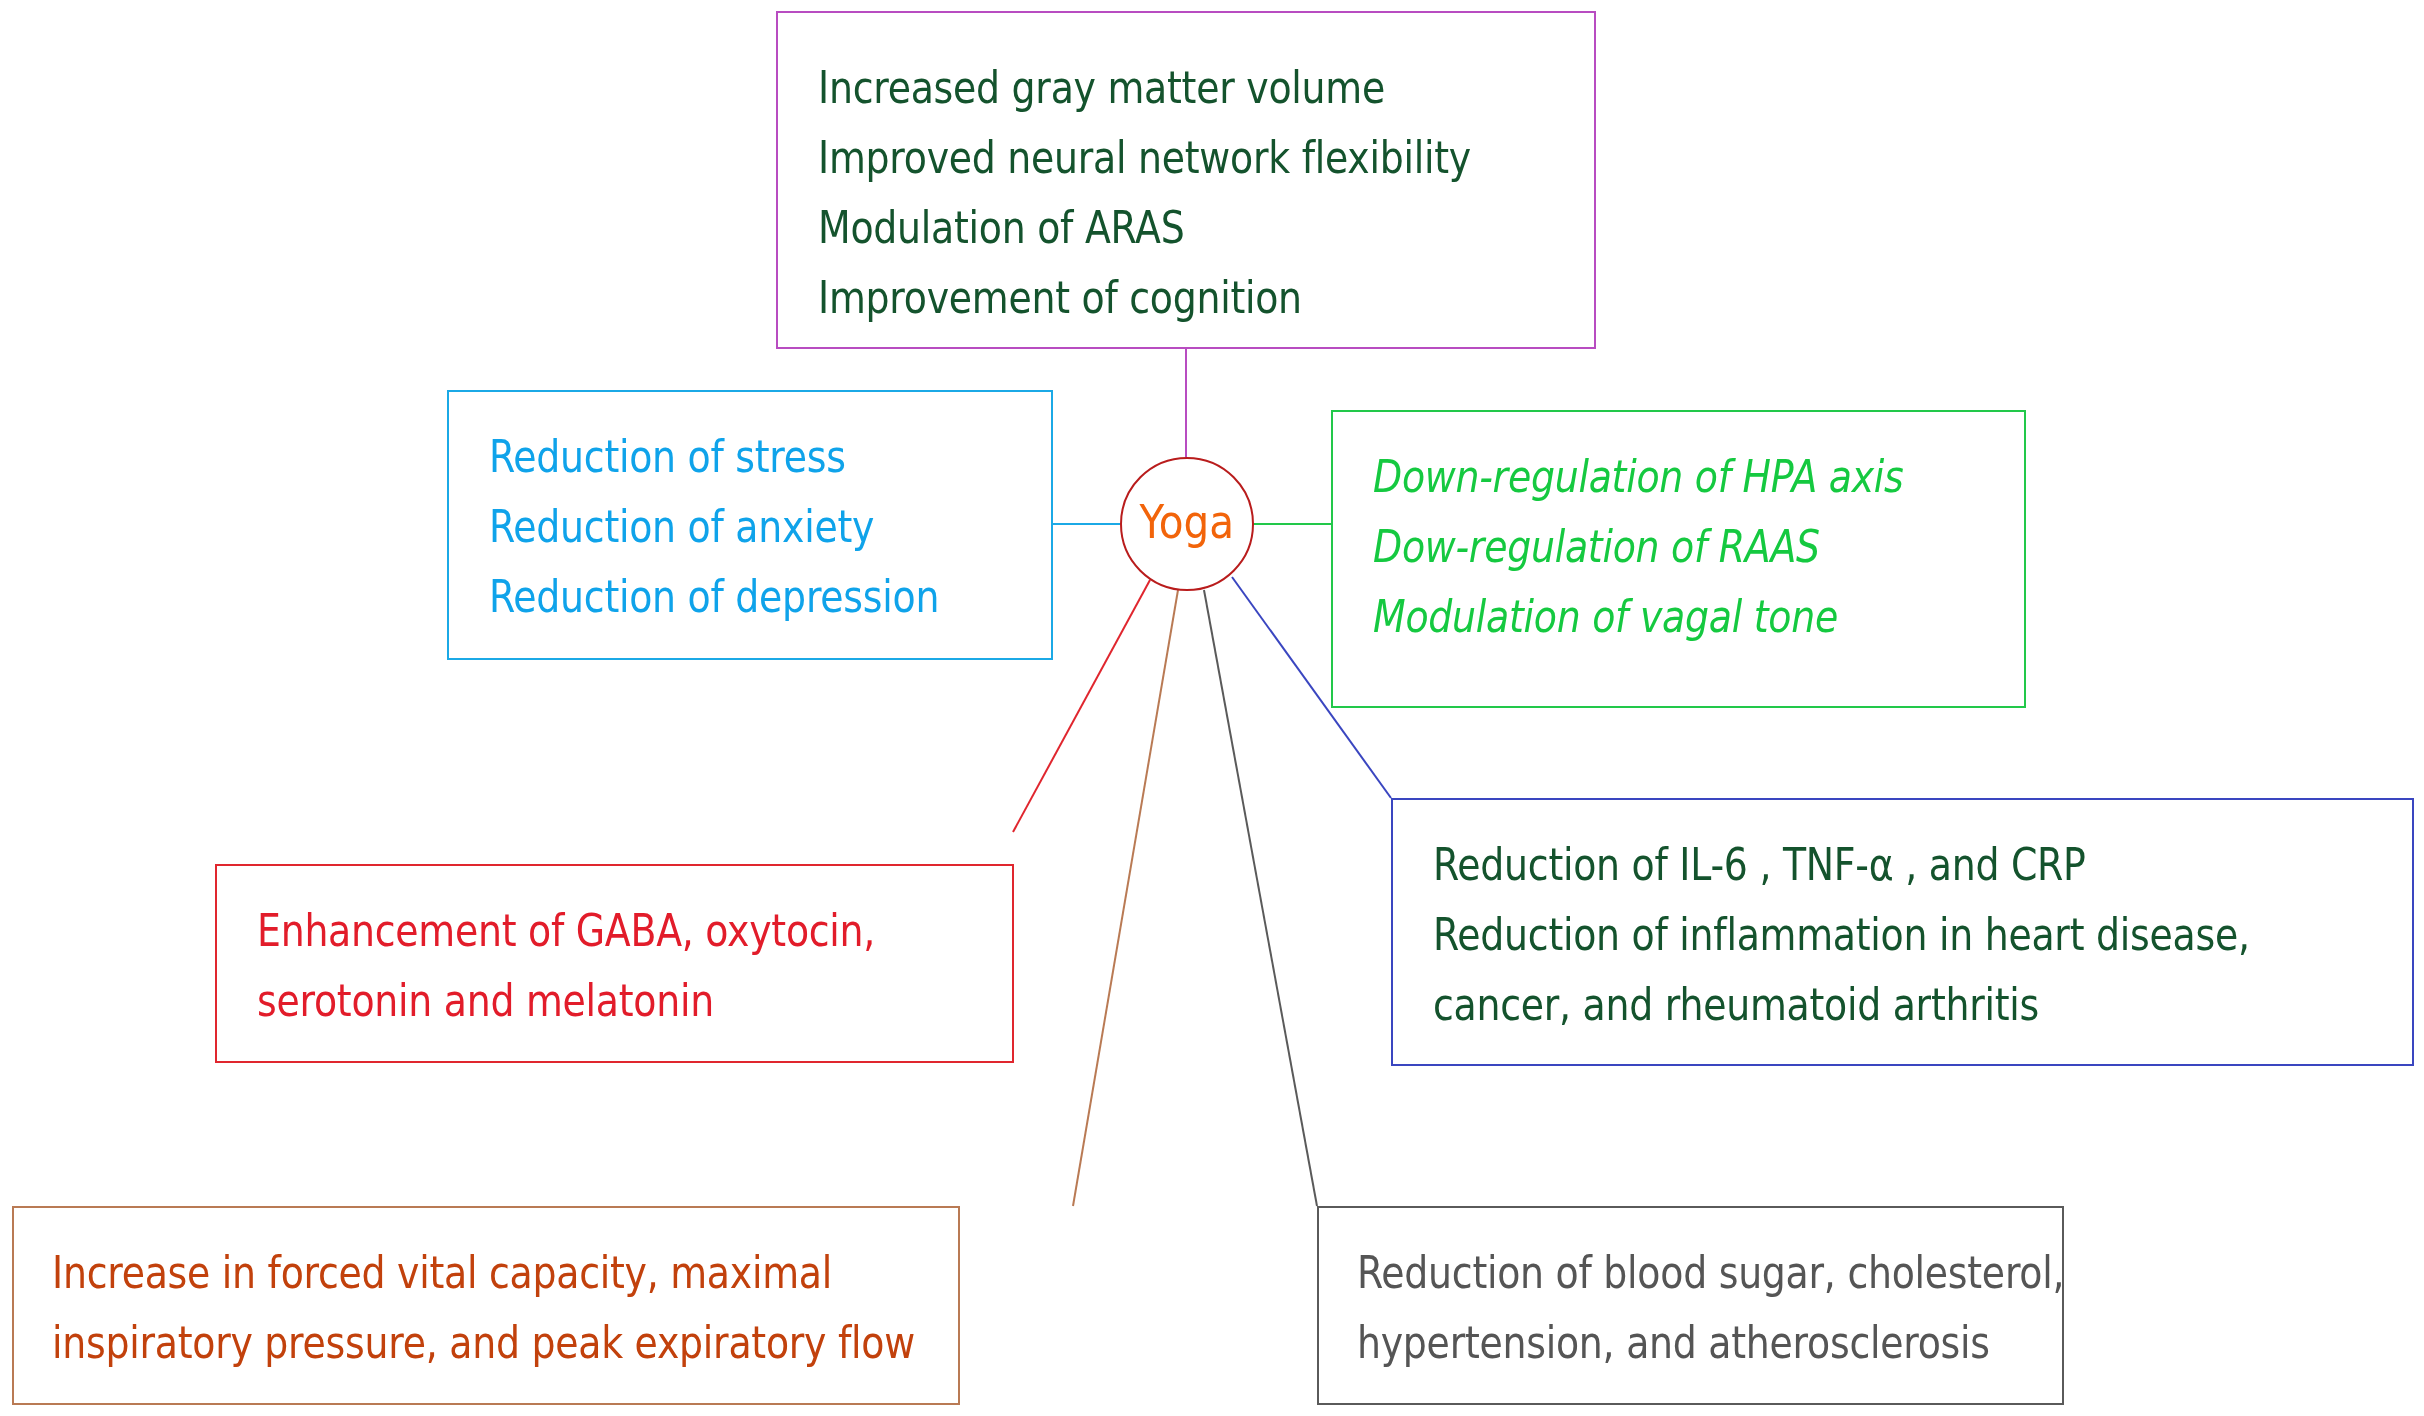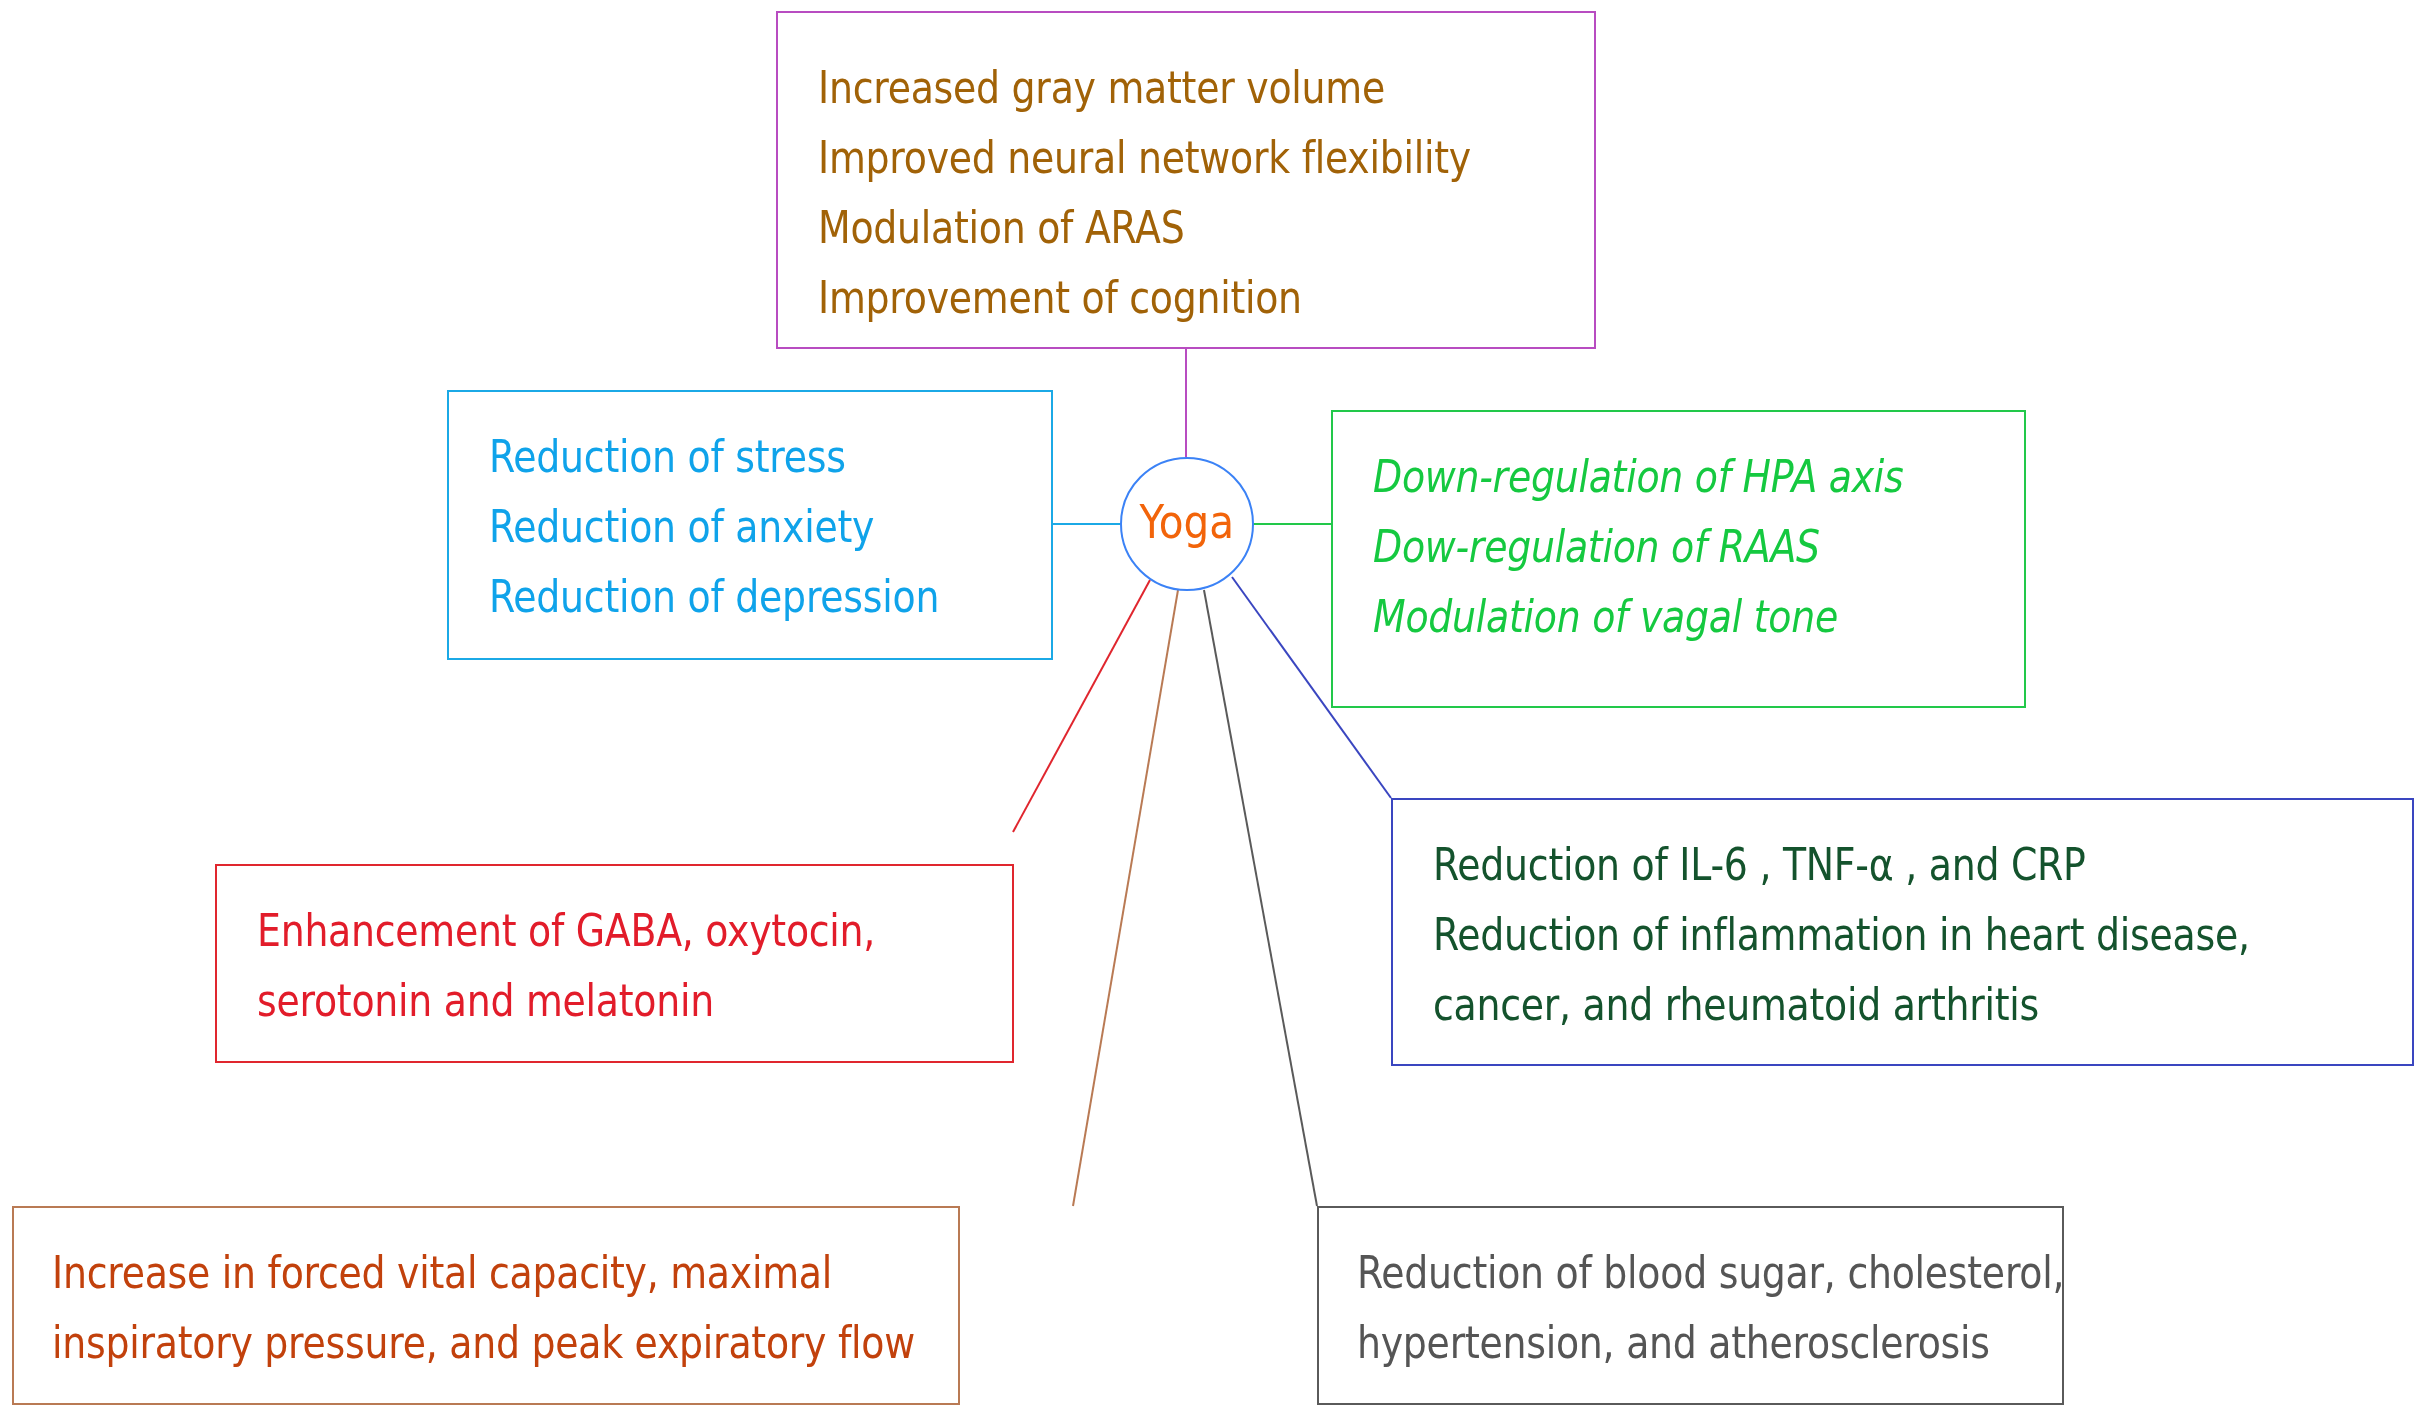--- a/index.html
+++ b/index.html
@@ -3,36 +3,36 @@
 <meta charset="utf-8">
 <style>
   html, body { margin: 0; padding: 0; background: #ffffff; }
   body { width: 2424px; height: 1416px; position: relative; overflow: hidden;
          font-family: "DejaVu Sans", "Liberation Sans", sans-serif; }
   #lines { position: absolute; left: 0; top: 0; width: 2424px; height: 1416px; }
   .box { position: absolute; box-sizing: border-box; border: 2px solid; background: #fff; }
   .box .txt { position: absolute; font-size: 44px; line-height: 70px; white-space: nowrap;
               transform: scaleX(0.86); transform-origin: left top; letter-spacing: -0.3px; }
   .box .txt div { display: block; }
-  #box-brain   { left: 776px;  top: 11px;   width: 820px;  height: 338px; border-color: #b84cc1; color: #a16207; }
+  #box-brain   { left: 776px;  top: 11px;   width: 820px;  height: 338px; border-color: #b84cc1; color: #14532d; }
   #box-brain .txt { left: 40px; top: 40px; }
   #box-mood    { left: 437px;  top: 390px;  width: 606px;  height: 270px; border-color: #1ba9e6; color: #0fa3ea; margin-left: 10px; }
   #box-mood .txt { left: 40px; top: 30px; }
   #box-stress  { left: 1331px; top: 410px;  width: 695px;  height: 298px; border-color: #22c84a; color: #15c940; font-style: italic; }
   #box-stress .txt { left: 40px; top: 30px; }
   #box-neuro   { left: 215px;  top: 832px;  width: 799px;  height: 199px; border-color: #e0262e; color: #e21c2a; margin-top: 32px; }
   #box-neuro .txt { left: 40px; top: 30px; }
   #box-inflam  { left: 1391px; top: 798px;  width: 1023px; height: 268px; border-color: #3a46c0; color: #14532d; }
   #box-inflam .txt { left: 40px; top: 30px; }
   #box-resp    { left: 12px;   top: 1206px; width: 948px; height: 199px; border-color: #b97a54; color: #c2410c; }
   #box-resp .txt { left: 38px; top: 30px; }
   #box-metab   { left: 1317px; top: 1206px; width: 747px;  height: 199px; border-color: #5a5a5a; color: #555555; }
   #box-metab .txt { left: 38px; top: 30px; }
   #yoga { position: absolute; left: 1120px; top: 457px; width: 134px; height: 134px;
-          box-sizing: border-box; border: 2px solid #3b82f6; border-radius: 50%; background: #fff;
+          box-sizing: border-box; border: 2px solid #b91c1c; border-radius: 50%; background: #fff;
           display: flex; align-items: center; justify-content: center; }
   #yoga span { color: #f2640a; font-size: 46px; transform: scaleX(0.88); display: inline-block; margin-top: -4px; }
 </style>
 </head>
 <body>
 
 <svg id="lines" xmlns="http://www.w3.org/2000/svg">
   <line x1="1186" y1="348" x2="1186" y2="457" stroke="#b84cc1" stroke-width="2"></line>
   <line x1="1042" y1="524" x2="1120" y2="524" stroke="#1ba9e6" stroke-width="2"></line>
   <line x1="1253" y1="524" x2="1331" y2="524" stroke="#22c84a" stroke-width="2"></line>

